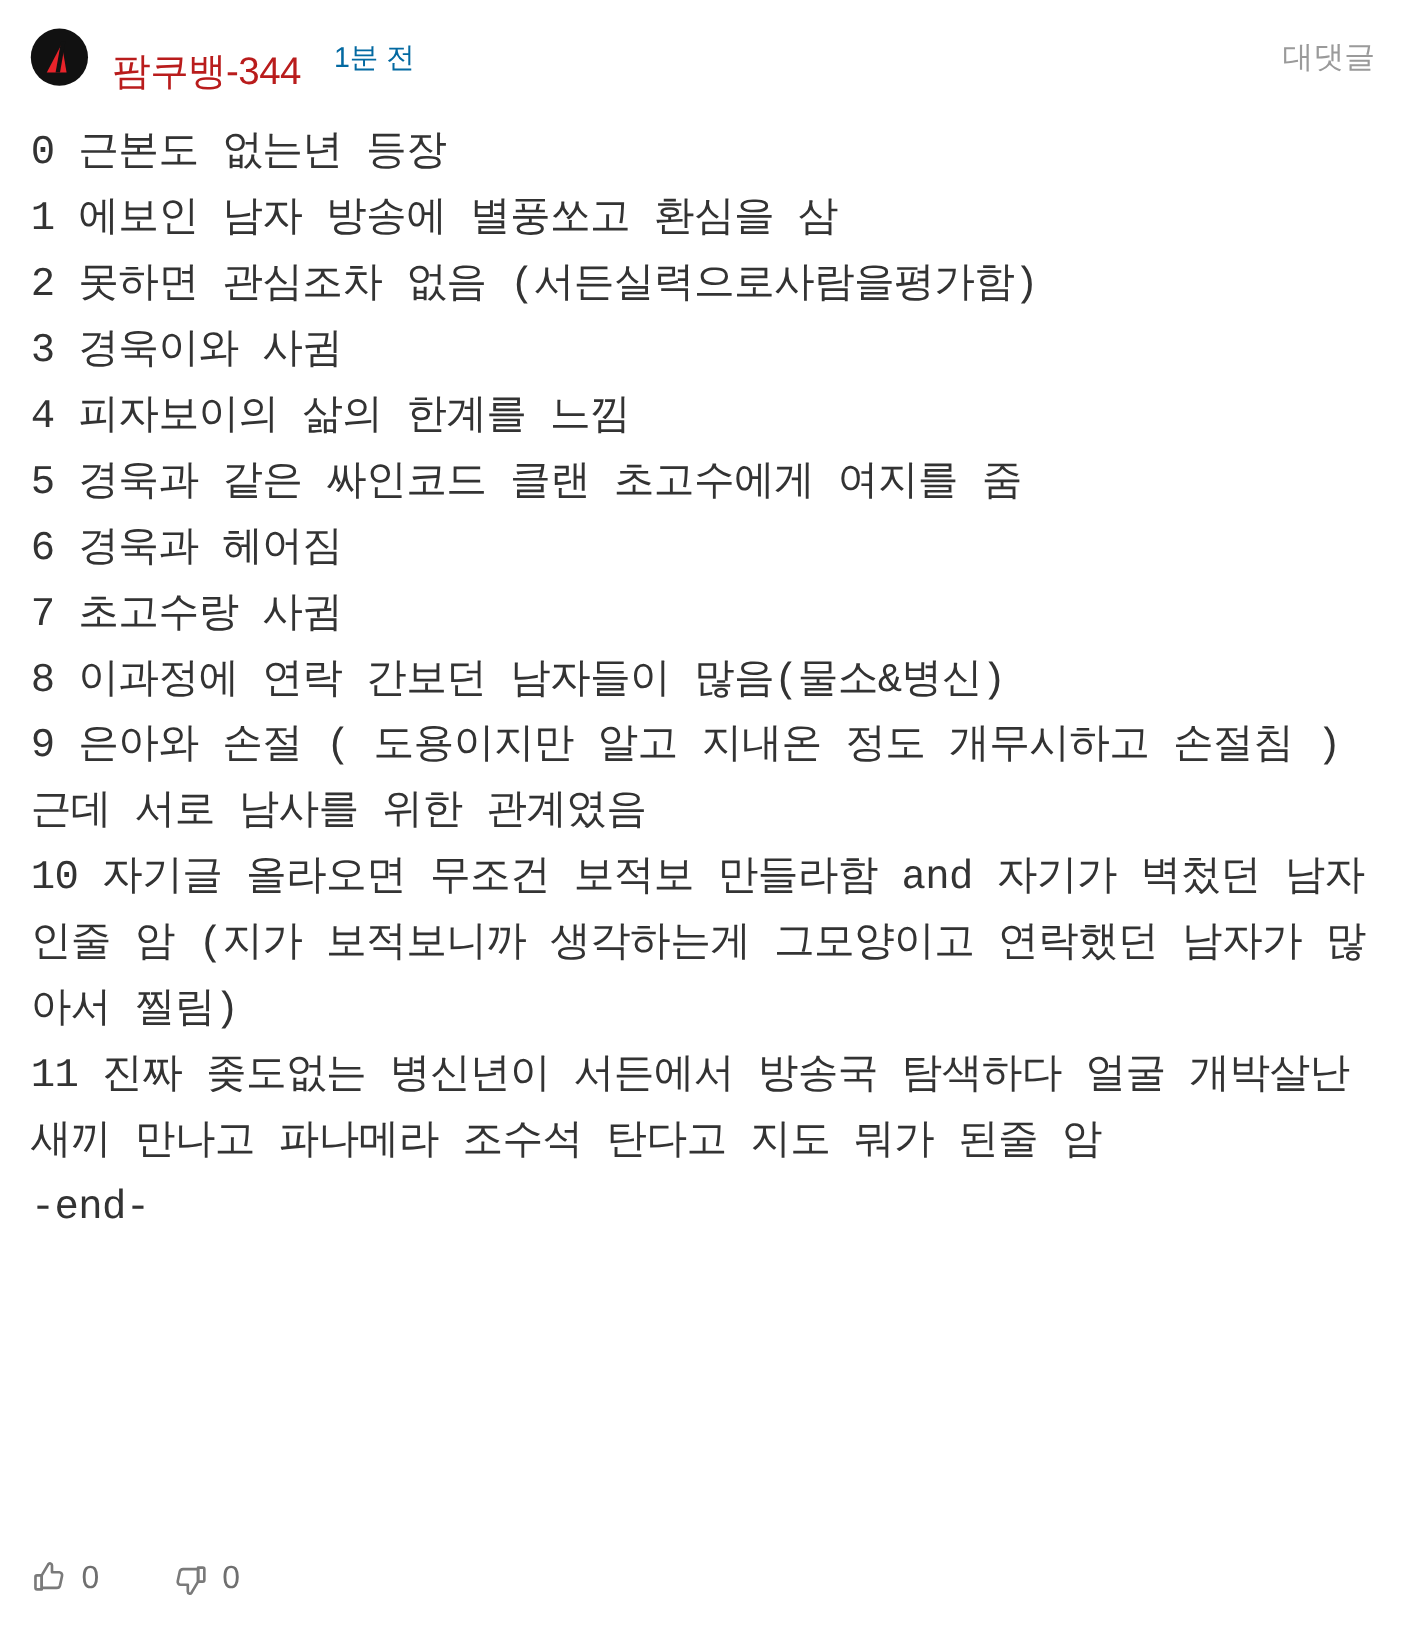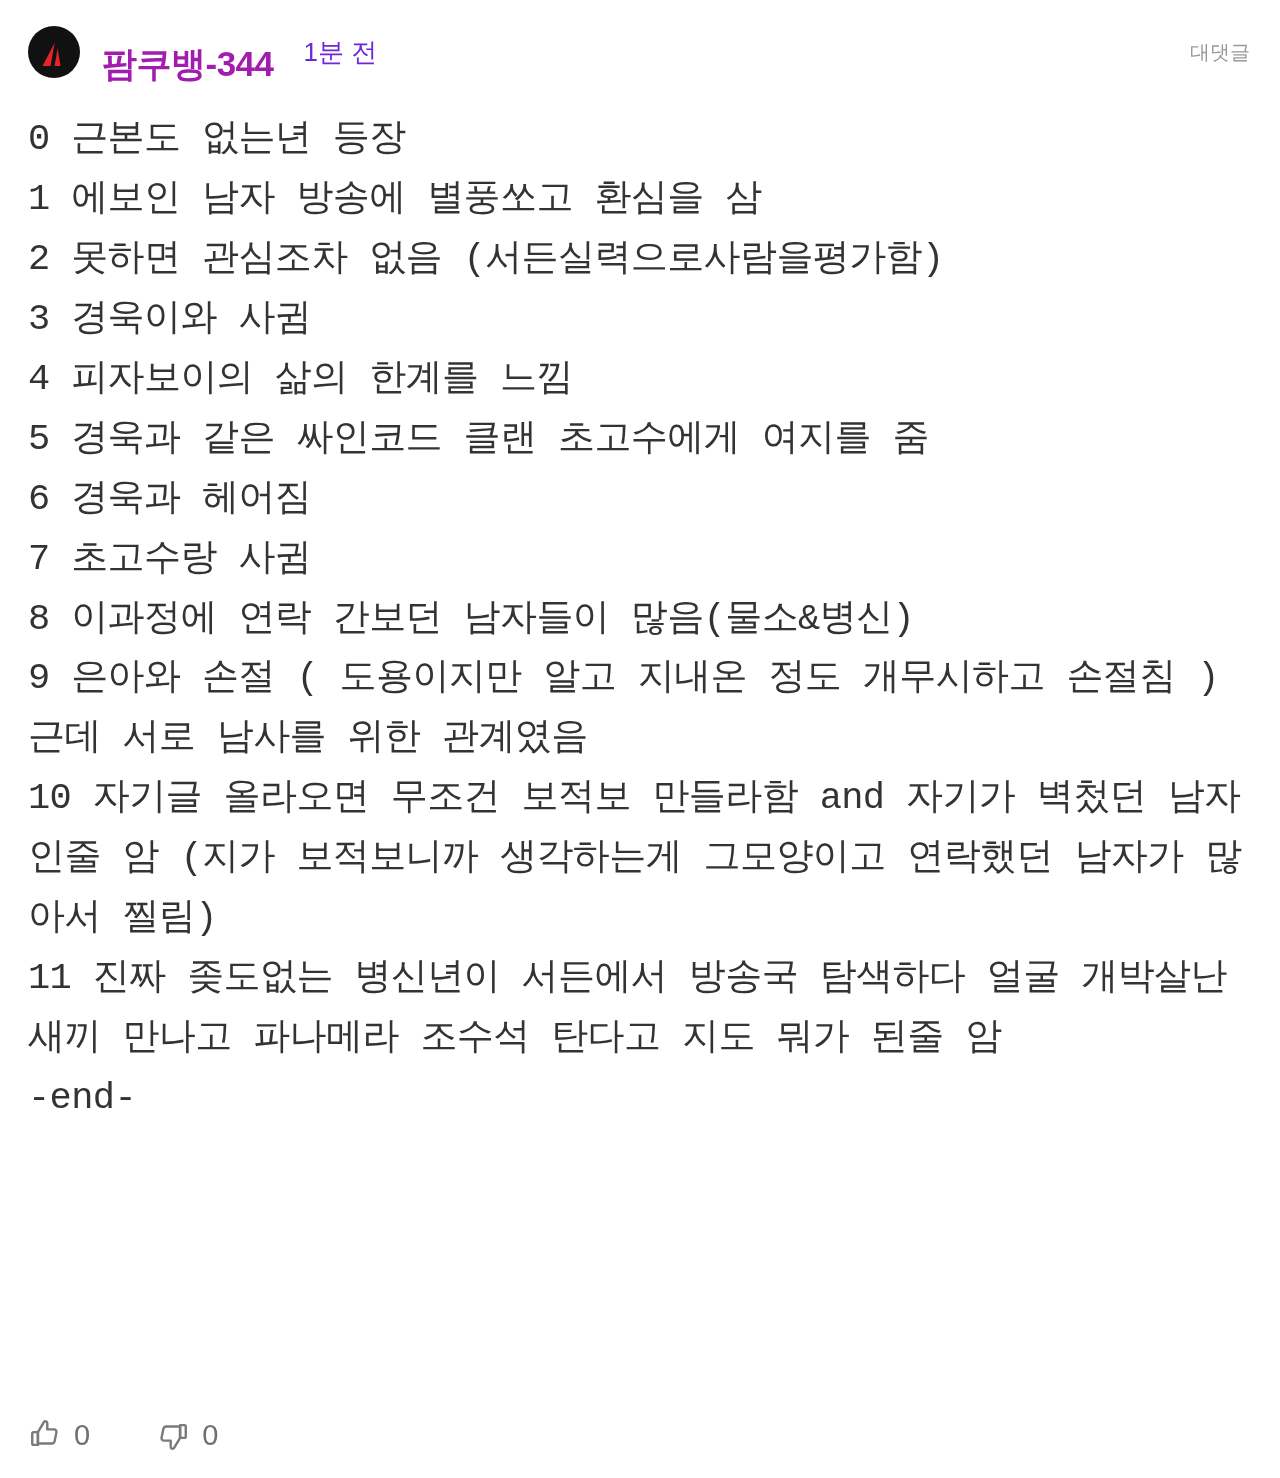--- a/index.html
+++ b/index.html
@@ -60,38 +60,38 @@
     left: 50%;
     top: 12px;
     width: 4px;
     height: 28px;
     background: #111111;
     transform: translateX(-1px) skewX(-10deg);
   }
 
   .author-name {
     font-size: 35px;
-    font-weight: 700;
-    color: #a21caf;
+    font-weight: 400;
+    color: #b91c1c;
     margin-left: 22px;
     letter-spacing: -0.5px;
     white-space: nowrap;
     margin-top: 24px;
   }
 
   .timestamp {
     font-size: 26px;
-    color: #6d28d9;
+    color: #0369a1;
     margin-left: 30px;
     white-space: nowrap;
   }
 
   .reply-link {
     margin-left: auto;
-    font-size: 20px;
+    font-size: 28px;
     color: #9a9a9a;
     white-space: nowrap;
     padding-right: 2px;
   }
 
   
   .comment-body {
     margin-top: 14px;
     font-size: 37px;
     line-height: 1.62;

